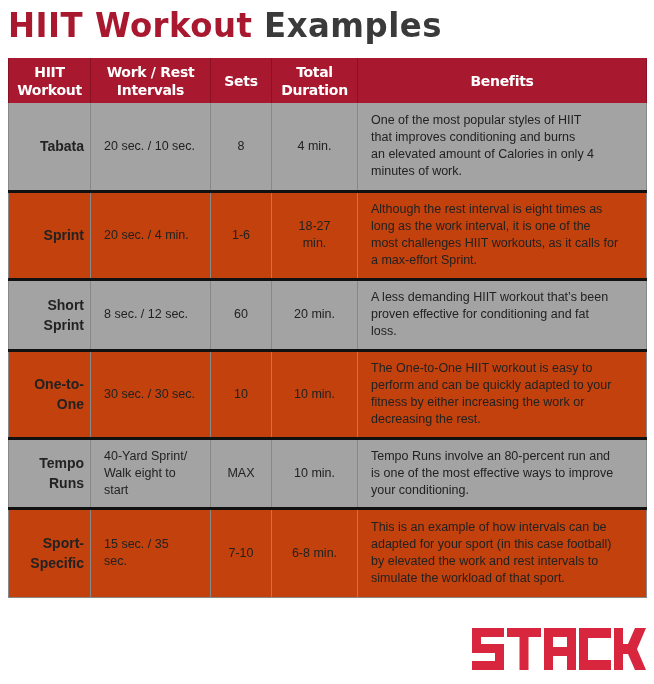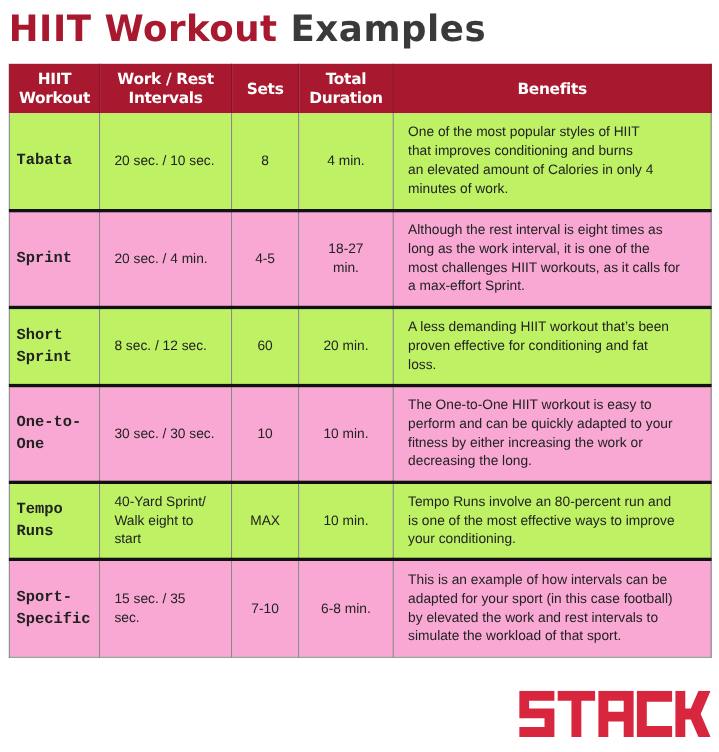--- a/index.html
+++ b/index.html
@@ -66,30 +66,29 @@
       font-size: 12.5px;
       color: #222222;
       vertical-align: middle;
       box-sizing: border-box;
       padding: 0 6px;
       line-height: 17px;
     }
     table.hiit tbody tr { border-top: 3px solid #111111; }
     table.hiit tbody tr:first-child { border-top: none; }
     table.hiit tbody tr:last-child td { border-bottom: 1px solid #888888; }
-    table.hiit tbody tr.odd td { background: #bef264; }
-    table.hiit tbody tr.even td { background: #f9a8d4; }
+    table.hiit tbody tr.odd td { background: #a3a3a3; }
+    table.hiit tbody tr.even td { background: #c2410c; }
 
     td.workout {
-      text-align: left;
+      text-align: right;
       font-weight: bold;
       font-size: 14px !important;
       line-height: 20px !important;
       color: #1a1a1a;
-      font-family: Liberation Mono, monospace;
     }
     td.intervals { text-align: left; padding-left: 13px !important; }
     td.sets { text-align: center; }
     td.duration { text-align: center; }
     td.benefits { text-align: left; padding-left: 13px !important; padding-right: 8px !important; }
 
     .logo {
       position: absolute;
       left: 472px;
       top: 628px;
@@ -157,21 +156,21 @@
         </td>
       </tr>
       <tr class="even" style="height: 88px;">
         <td class="workout">
           <div>Sprint</div>
         </td>
         <td class="intervals">
           <div>20 sec. / 4 min.</div>
         </td>
         <td class="sets">
-          <div>4-5</div>
+          <div>1-6</div>
         </td>
         <td class="duration">
           <div>18-27</div>
           <div>min.</div>
         </td>
         <td class="benefits">
           <div>Although the rest interval is eight times as</div>
           <div>long as the work interval, it is one of the</div>
           <div>most challenges HIIT workouts, as it calls for</div>
           <div>a max-effort Sprint.</div>
@@ -208,21 +207,21 @@
         <td class="sets">
           <div>10</div>
         </td>
         <td class="duration">
           <div>10 min.</div>
         </td>
         <td class="benefits">
           <div>The One-to-One HIIT workout is easy to</div>
           <div>perform and can be quickly adapted to your</div>
           <div>fitness by either increasing the work or</div>
-          <div>decreasing the long.</div>
+          <div>decreasing the rest.</div>
         </td>
       </tr>
       <tr class="odd" style="height: 70px;">
         <td class="workout">
           <div>Tempo</div>
           <div>Runs</div>
         </td>
         <td class="intervals">
           <div>40-Yard Sprint/</div>
           <div>Walk eight to</div>

